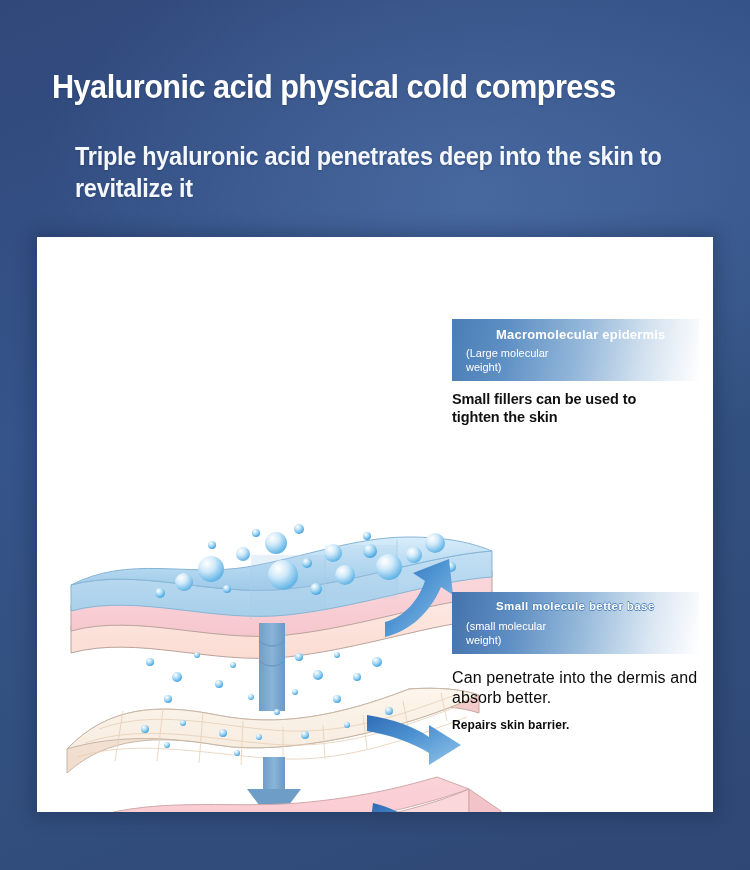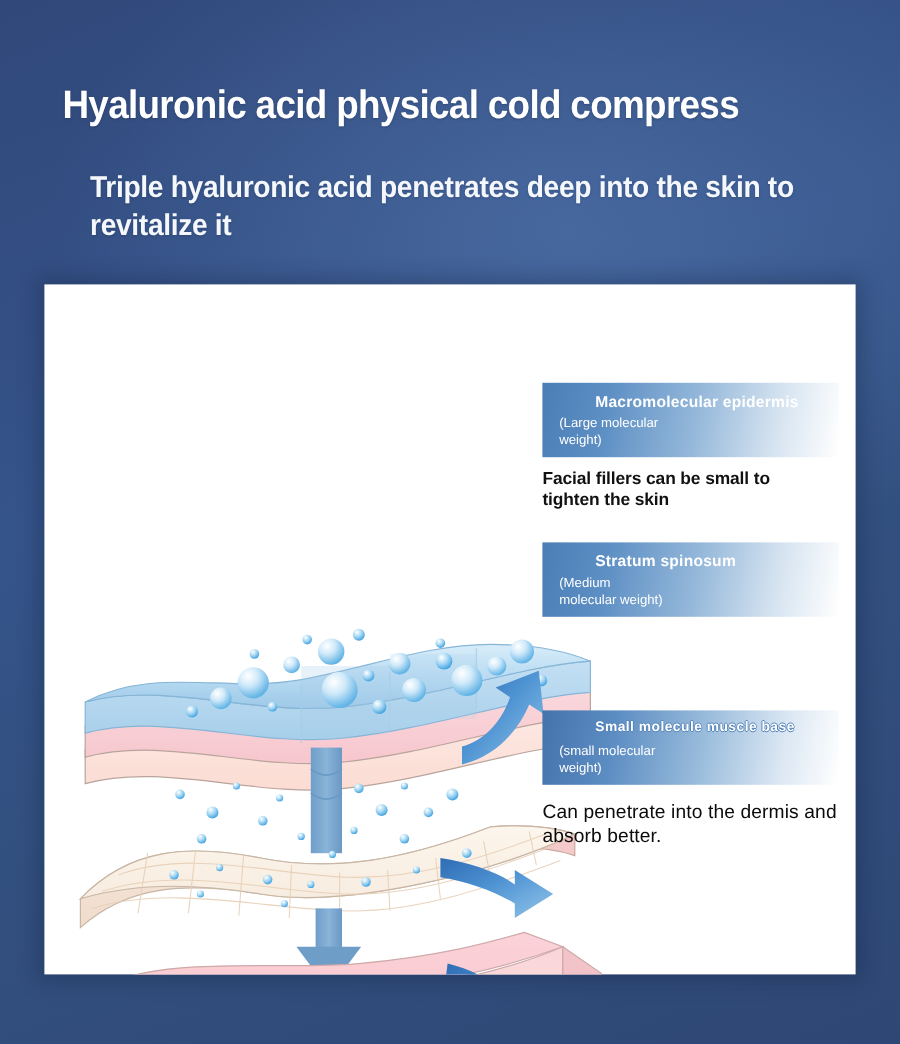--- a/index.html
+++ b/index.html
@@ -377,35 +377,31 @@
         </g>
       </svg>
     </div>
 
     <div class="label-block" style="left:415px;top:82px;">
       <div class="label-head">
         <div class="label-title">Macromolecular epidermis</div>
         <div class="label-sub">(Large molecular
 weight)</div>
       </div>
-      <div class="label-body">Facial fillers can be small to
+      <div class="label-body">Small fillers can be used to
 tighten the skin</div>
     </div>
 
     <div class="label-block" style="left:415px;top:215px;">
-      <div class="label-head">
-        <div class="label-title">Stratum spinosum</div>
-        <div class="label-sub">(Medium
-molecular weight)</div>
-      </div>
     </div>
 
     <div class="label-block" style="left:415px;top:355px;">
       <div class="label-head third">
-        <div class="label-title outline">Small molecule muscle base</div>
+        <div class="label-title outline">Small molecule better base</div>
         <div class="label-sub">(small molecular
 weight)</div>
       </div>
       <div class="label-body small">Can penetrate into the dermis and absorb better.</div>
+      <div class="label-body small-bold">Repairs skin barrier.</div>
     </div>
 
   </div>
 </div>
 
 </body></html>

